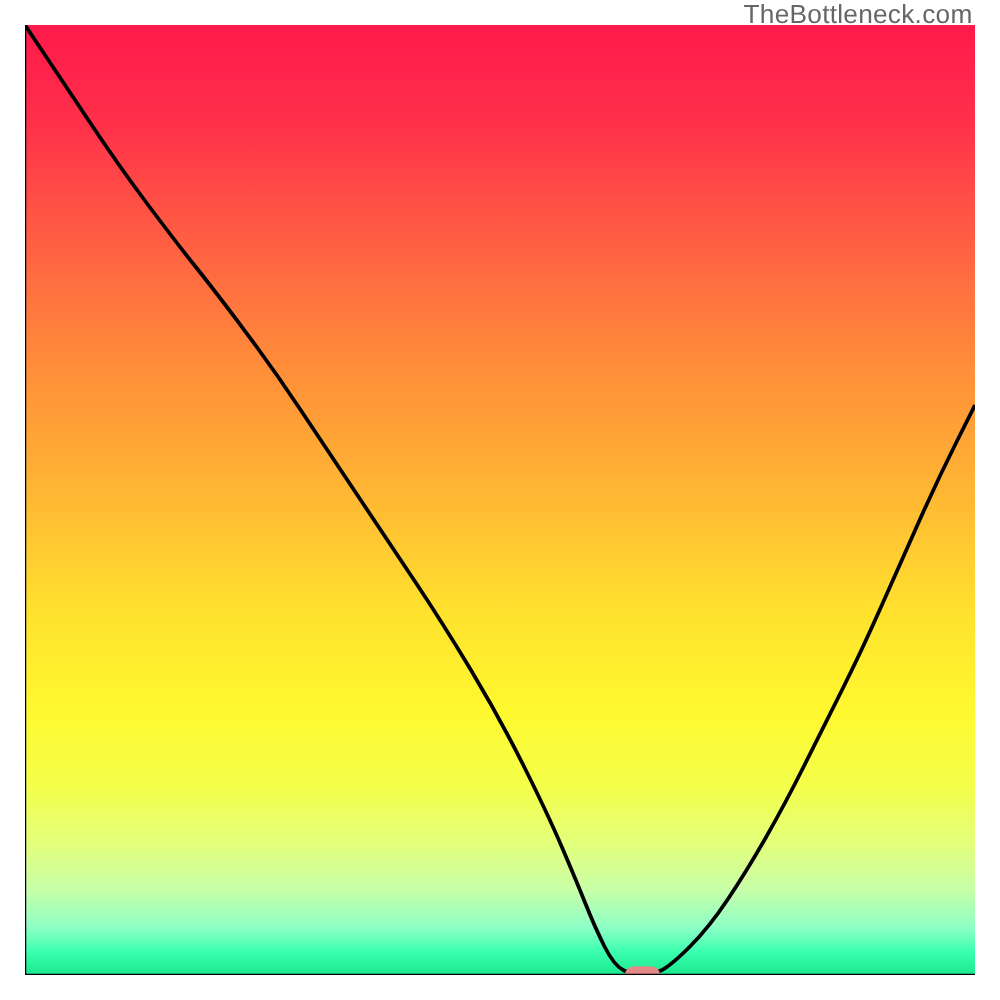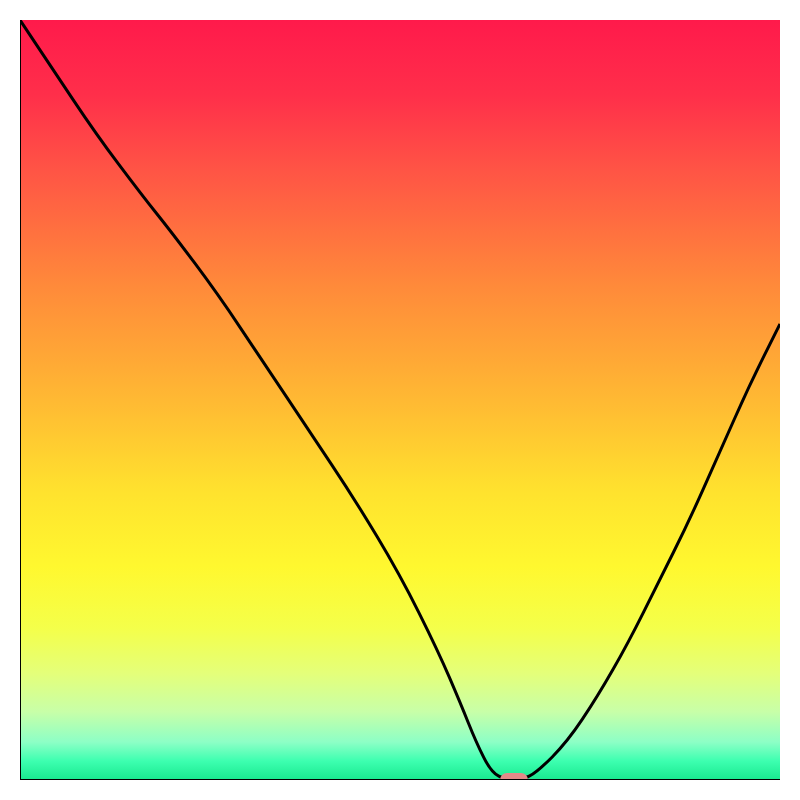--- a/index.html
+++ b/index.html
@@ -34,20 +34,21 @@
   }
   svg {
     display: block;
   }
 </style>
 </head>
 <body>
 
 <div class="chart-container">
 
+  <div class="watermark">TheBottleneck.com</div>
 
   <div class="plot-area">
     <svg id="chart-svg" width="760" height="760" viewBox="0 0 760 760">
       <defs>
         <linearGradient id="bg-grad" x1="0" y1="0" x2="0" y2="1">
             <stop offset="0%" stop-color="#ff1a4b"></stop>
             <stop offset="10%" stop-color="#ff2f4a"></stop>
             <stop offset="20%" stop-color="#ff5545"></stop>
             <stop offset="35%" stop-color="#ff8a3a"></stop>
             <stop offset="50%" stop-color="#ffb933"></stop>

